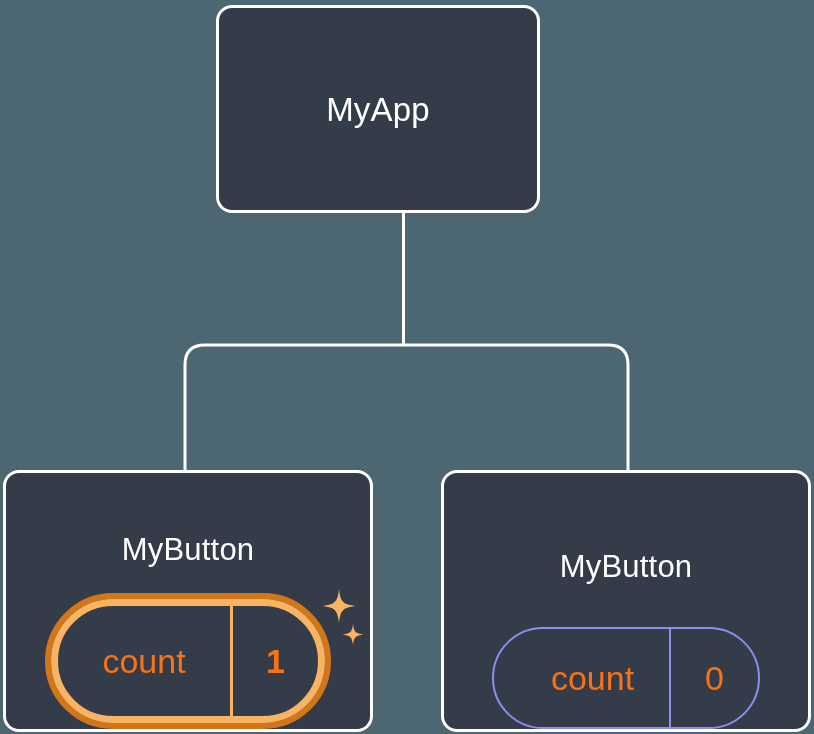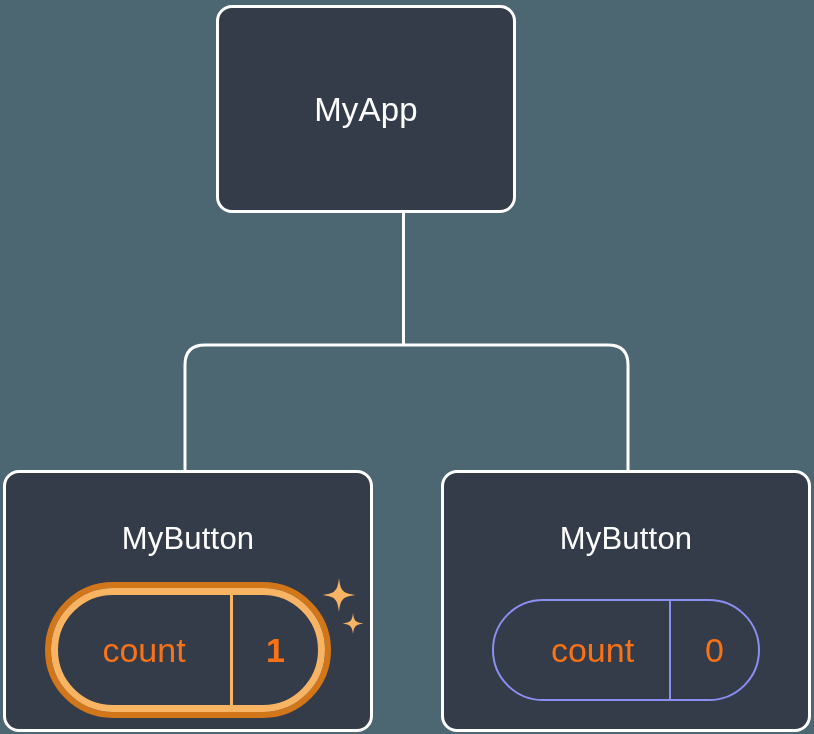--- a/index.html
+++ b/index.html
@@ -33,25 +33,26 @@
   
   .node {
     position: absolute;
     box-sizing: border-box;
     background: #343b49;
     border: 3px solid #ffffff;
     border-radius: 16px;
     display: flex;
     flex-direction: column;
     align-items: center;
+    justify-content: flex-end;
   }
   .node-root {
     left: 216px;
     top: 5px;
-    width: 300px;
+    width: 324px;
     height: 208px;
     justify-content: center;
   }
   .node-child-left {
     left: 3px;
     top: 470px;
     width: 370px;
     height: 262px;
   }
   .node-child-right {

